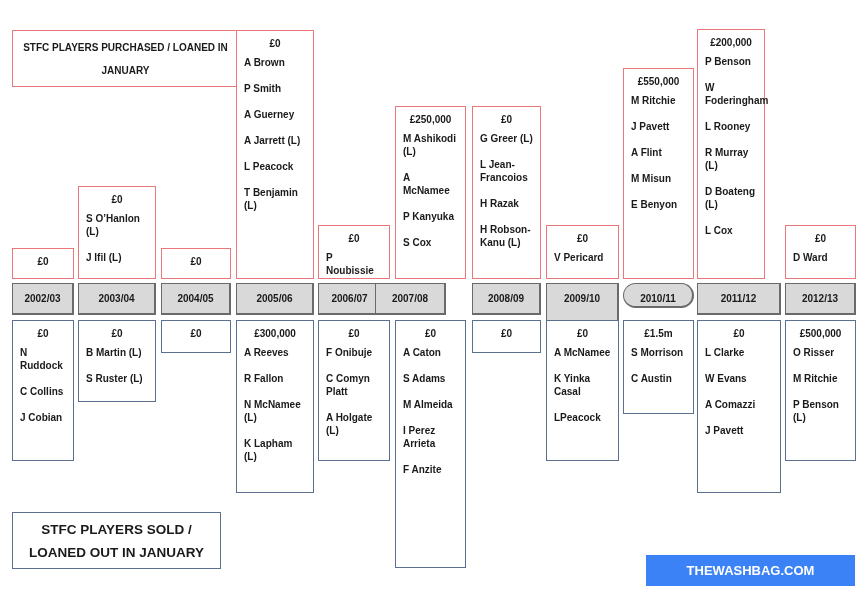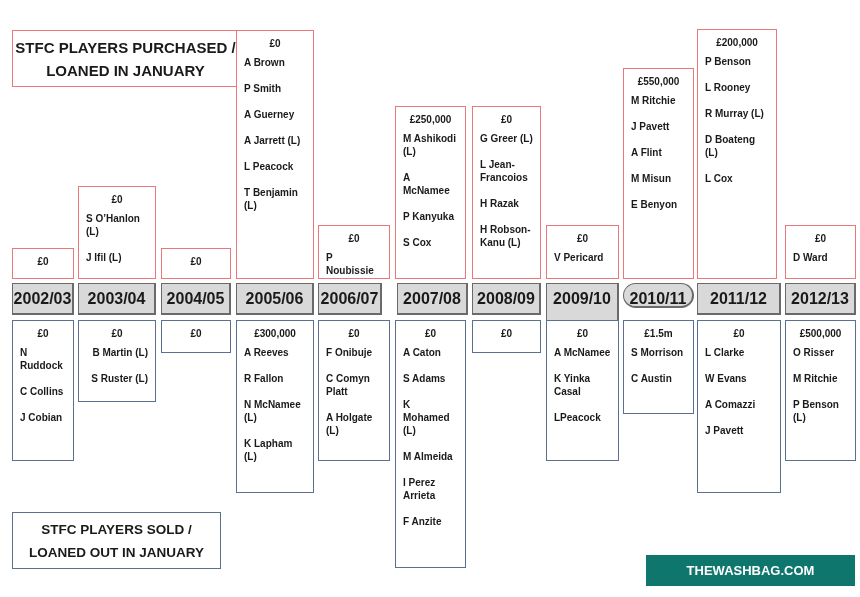--- a/index.html
+++ b/index.html
@@ -1,30 +1,30 @@
 <!DOCTYPE html>
 <html><head>
 <meta charset="utf-8">
 <style>
   html,body{margin:0;padding:0;background:#ffffff;}
   body{width:860px;height:597px;position:relative;overflow:hidden;font-family:"Liberation Sans",sans-serif;color:#1a1a1a;}
   .box{position:absolute;box-sizing:border-box;background:#fff;font-size:10px;font-weight:bold;line-height:13px;}
   .in{border:1px solid #e8787a;}
   .out{border:1px solid #5b6f8f;}
-  .yr{border:1px solid #6a6a6a;background:#d9d9d9;text-align:center;font-size:16px;font-weight:bold;line-height:30px;border-bottom-width:2px;border-right-width:2px;}
+  .yr{border:1px solid #6a6a6a;background:#d9d9d9;text-align:center;font-size:10px;font-weight:bold;line-height:30px;border-bottom-width:2px;border-right-width:2px;}
   .fee{display:block;text-align:center;margin-top:6px;margin-bottom:6px;}
   .pl{display:block;padding:0 7px;margin-bottom:13px;}
-  .pl.c{text-align:right;}
+  .pl.c{text-align:left;}
   .title{position:absolute;box-sizing:border-box;text-align:center;font-weight:bold;font-size:14px;line-height:23px;padding-top:5px;}
-  .brand{position:absolute;left:646px;top:555px;width:209px;height:31px;background:#0f766e;color:#fff;font-weight:bold;font-size:13px;text-align:center;line-height:31px;}
+  .brand{position:absolute;left:646px;top:555px;width:209px;height:31px;background:#3b82f6;color:#fff;font-weight:bold;font-size:13px;text-align:center;line-height:31px;}
 </style>
 </head>
 <body>
 
-<div class="title in" style="left:12px;top:30px;width:227px;height:57px;font-size:15px;">
+<div class="title in" style="left:12px;top:30px;width:227px;height:57px;font-size:10px;">
   <span>STFC PLAYERS PURCHASED / LOANED IN JANUARY</span>
 </div>
 
 <div class="title out" style="left:12px;top:512px;width:209px;height:57px;font-size:13.5px;">
   <span>STFC PLAYERS SOLD / LOANED OUT IN JANUARY</span>
 </div>
 
 <div class="brand">THEWASHBAG.COM</div>
 
 <div id="cols">
@@ -84,26 +84,25 @@
       <span class="pl">C Comyn Platt</span>
       <span class="pl">A Holgate (L)</span>
     </div>
     <div class="box in" style="left: 395px; top: 106px; width: 71px; height: 173px;">
       <span class="fee">£250,000</span>
       <span class="pl">M Ashikodi (L)</span>
       <span class="pl">A McNamee</span>
       <span class="pl">P Kanyuka</span>
       <span class="pl">S Cox</span>
     </div>
-    <div class="box yr" style="left: 397px; top: 283px; width: 71px; height: 32px;">2007/08</div>
+    <div class="box yr" style="left: 375px; top: 283px; width: 71px; height: 32px;">2007/08</div>
     <div class="box out" style="left: 395px; top: 320px; width: 71px; height: 248px;">
       <span class="fee">£0</span>
       <span class="pl">A Caton</span>
       <span class="pl">S Adams</span>
-      <span class="pl">K Mohamed (L)</span>
       <span class="pl">M Almeida</span>
       <span class="pl">I Perez Arrieta</span>
       <span class="pl">F Anzite</span>
     </div>
     <div class="box in" style="left: 472px; top: 106px; width: 69px; height: 173px;">
       <span class="fee">£0</span>
       <span class="pl">G Greer (L)</span>
       <span class="pl">L Jean-Francoios</span>
       <span class="pl">H Razak</span>
       <span class="pl">H Robson-Kanu (L)</span>
@@ -130,23 +129,24 @@
       <span class="pl">A Flint</span>
       <span class="pl">M Misun</span>
       <span class="pl">E Benyon</span>
     </div>
     <div class="box yr" style="left: 623px; top: 283px; width: 71px; height: 25px; border-radius: 13px;">2010/11</div>
     <div class="box out" style="left: 623px; top: 320px; width: 71px; height: 94px;">
       <span class="fee">£1.5m</span>
       <span class="pl">S Morrison</span>
       <span class="pl">C Austin</span>
     </div>
-    <div class="box in" style="left: 697px; top: 29px; width: 80px; height: 250px;">
+    <div class="box in" style="left: 697px; top: 29px; width: 68px; height: 250px;">
       <span class="fee">£200,000</span>
       <span class="pl">P Benson</span>
+      <span class="pl">W Foderingham</span>
       <span class="pl">L Rooney</span>
       <span class="pl">R Murray (L)</span>
       <span class="pl">D Boateng (L)</span>
       <span class="pl">L Cox</span>
     </div>
     <div class="box yr" style="left: 697px; top: 283px; width: 84px; height: 32px;">2011/12</div>
     <div class="box out" style="left: 697px; top: 320px; width: 84px; height: 173px;">
       <span class="fee">£0</span>
       <span class="pl">L Clarke</span>
       <span class="pl">W Evans</span>

